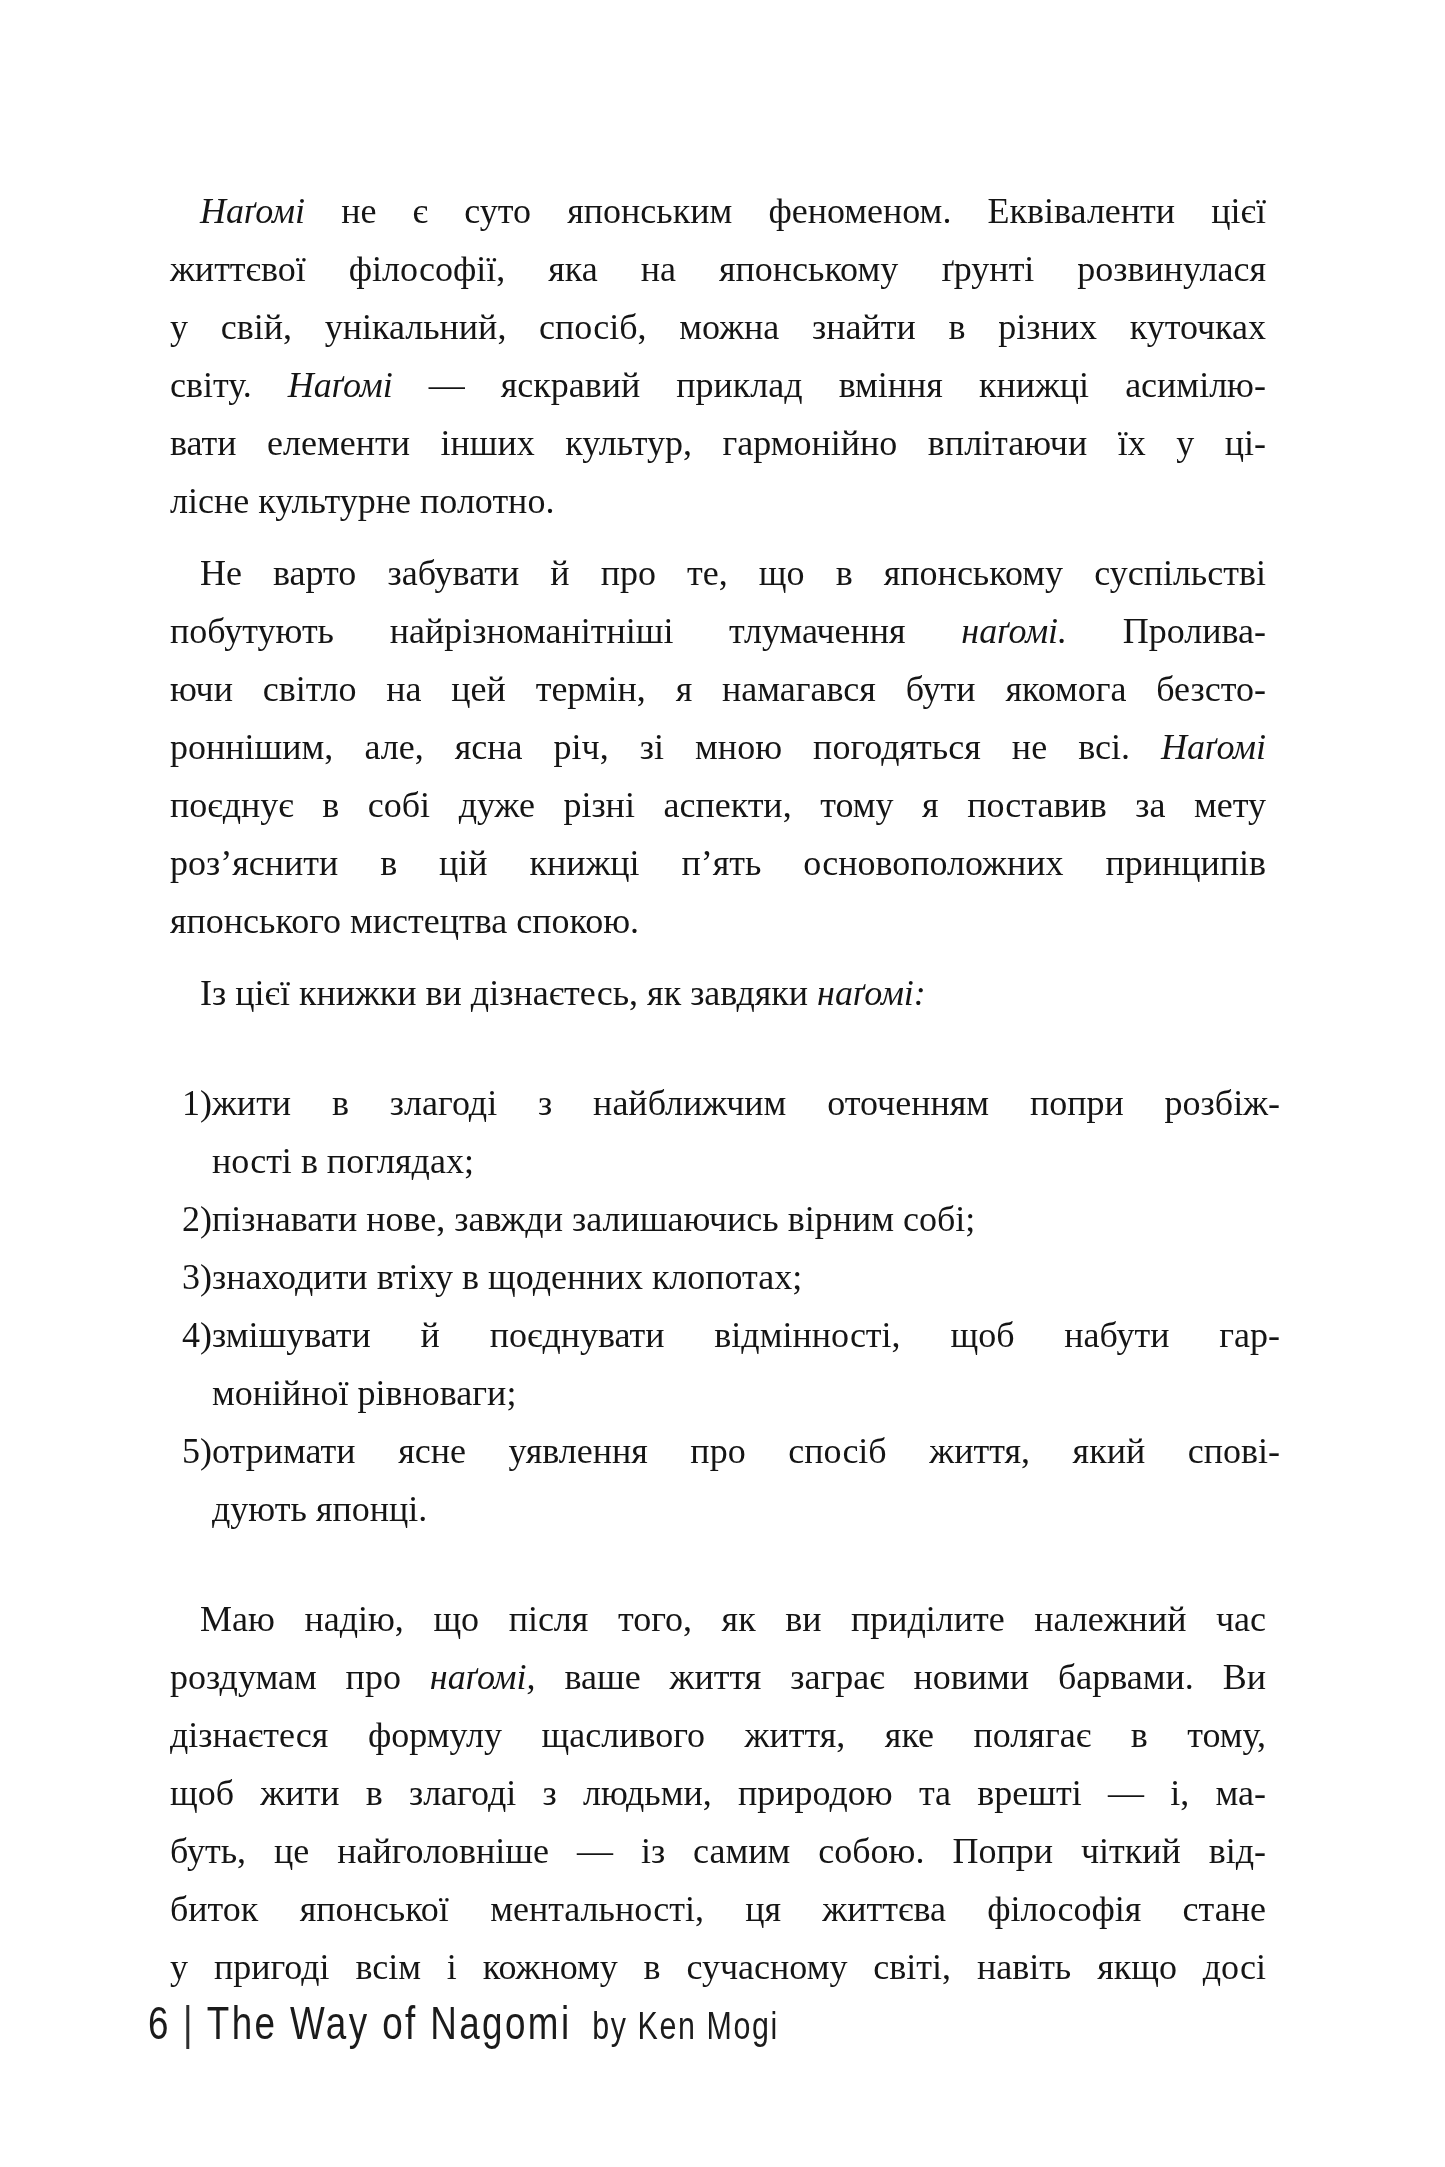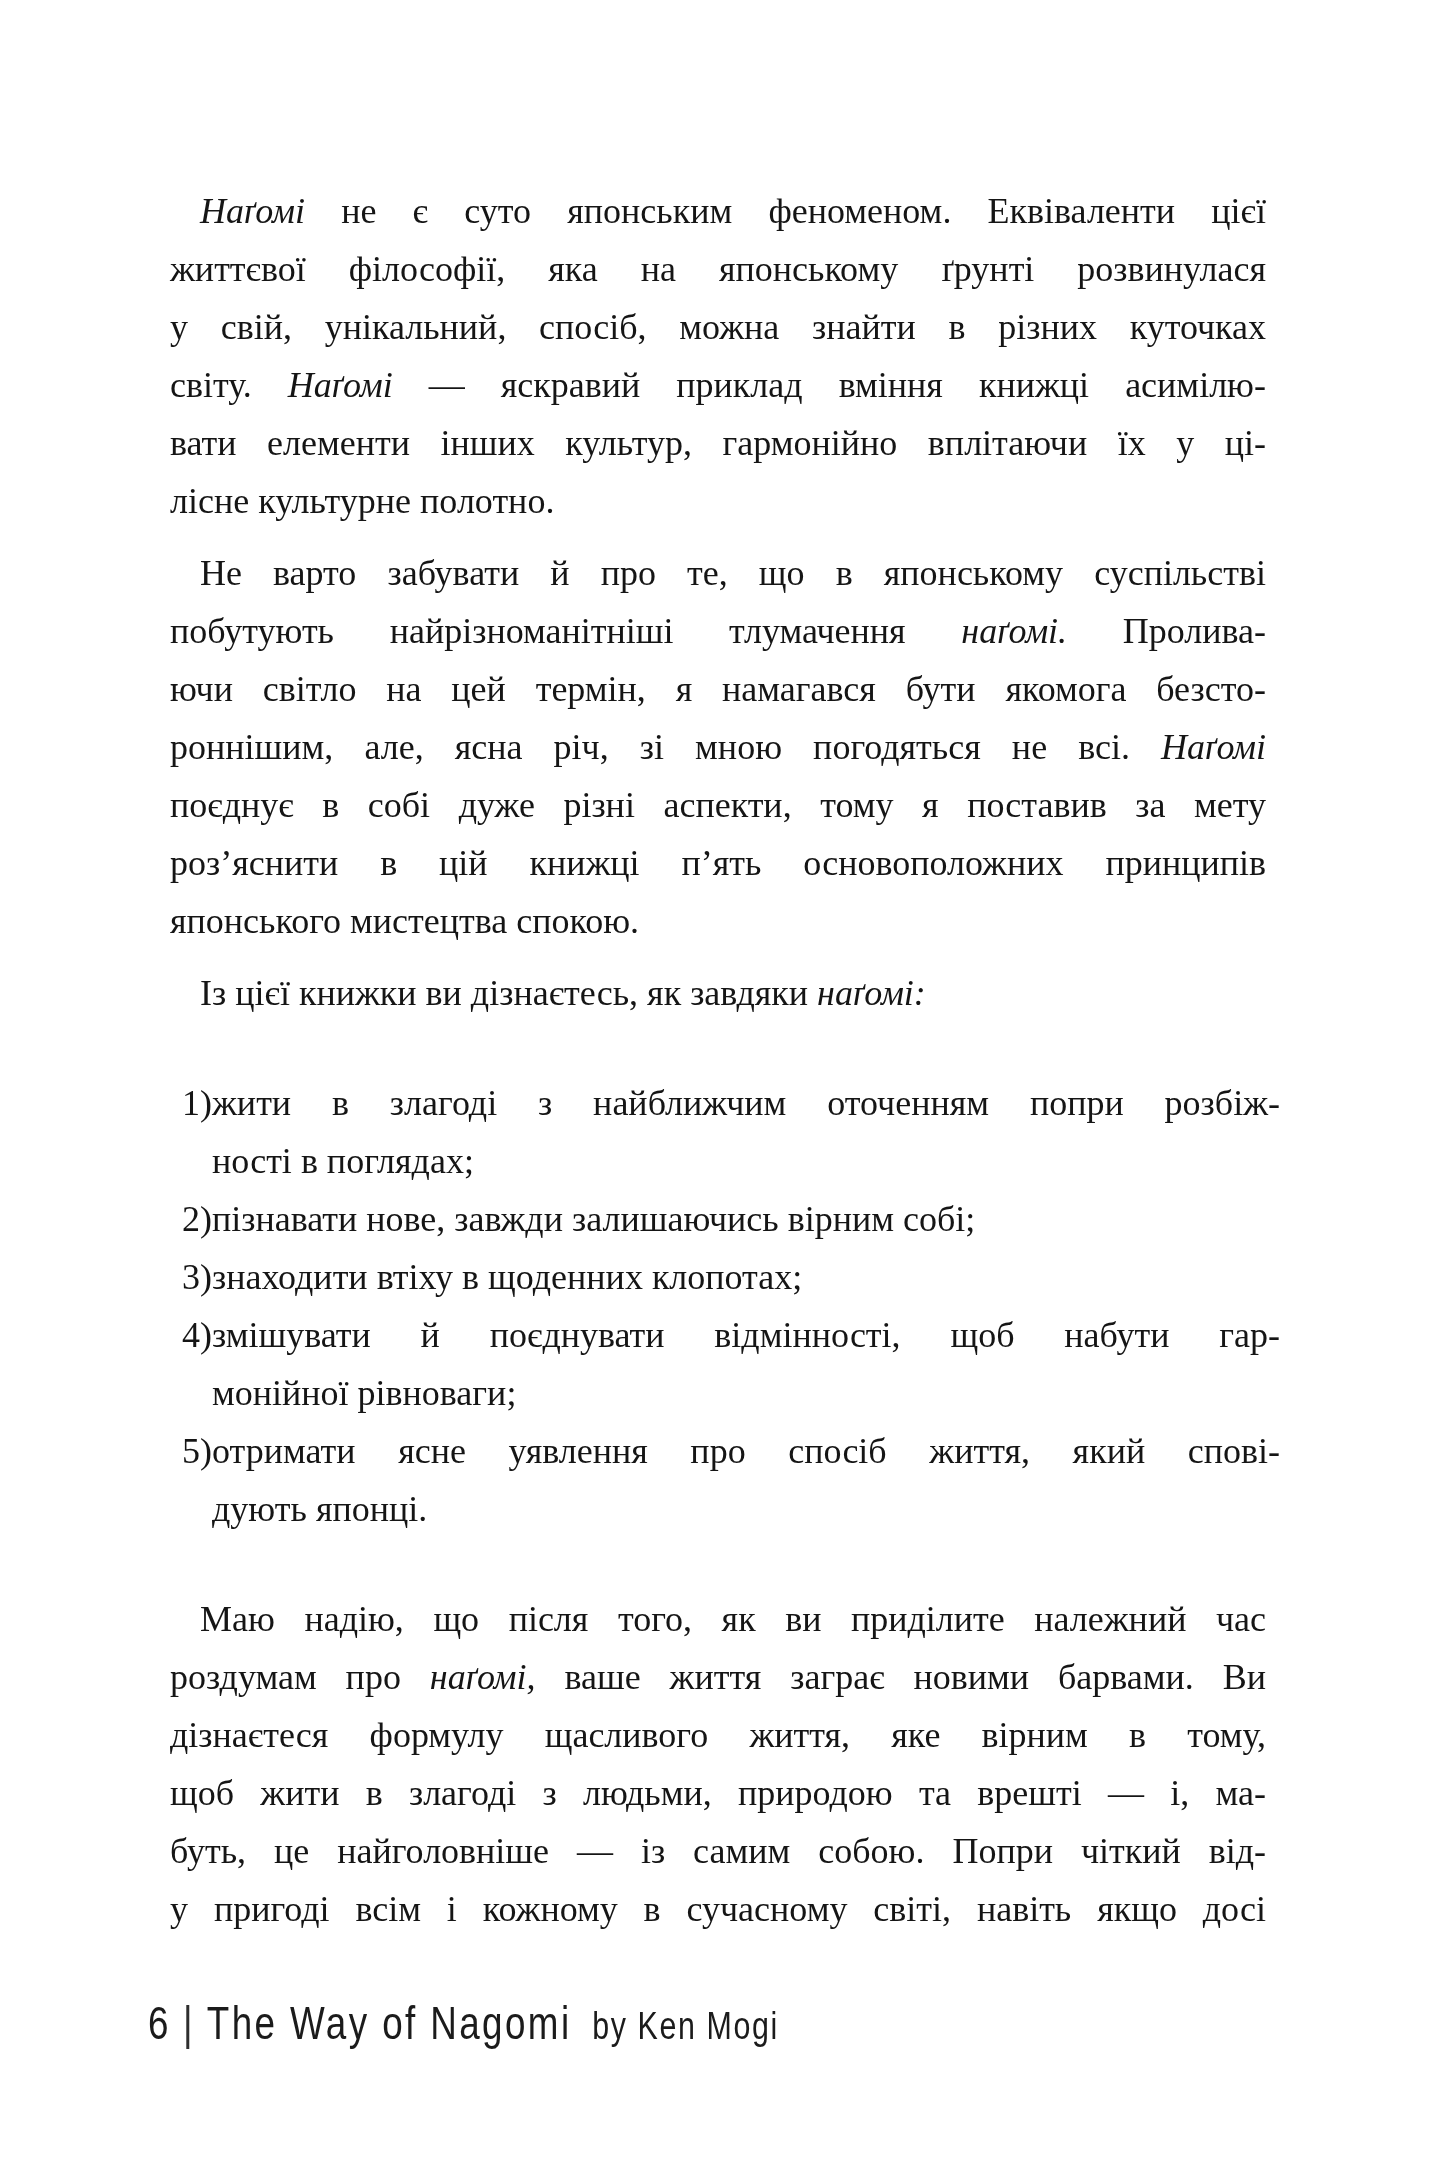--- a/index.html
+++ b/index.html
@@ -95,23 +95,24 @@
           <div class="line last"><span>монійної рівноваги;</span></div>
         </div>
         <div class="list-item">
           <div class="line"><span class="marker">5)</span><span>отримати ясне уявлення про спосіб життя, який спові-</span></div>
           <div class="line last"><span>дують японці.</span></div>
         </div>
       </div>
       <div class="paragraph">
         <div class="line indent"><span>Маю надію, що після того, як ви приділите належний час</span></div>
         <div class="line"><span>роздумам про </span><span class="italic">наґомі,</span><span> ваше життя заграє новими барвами. Ви</span></div>
-        <div class="line"><span>дізнаєтеся формулу щасливого життя, яке вірним в тому,</span></div>
+        <div class="line"><span>дізнаєтеся формулу щасливого життя, яке полягає в тому,</span></div>
         <div class="line"><span>щоб жити в злагоді з людьми, природою та врешті — і, ма-</span></div>
         <div class="line"><span>буть, це найголовніше — із самим собою. Попри чіткий від-</span></div>
+        <div class="line"><span>биток японської ментальності, ця життєва філософія стане</span></div>
         <div class="line"><span>у пригоді всім і кожному в сучасному світі, навіть якщо досі</span></div>
       </div>
     </main>
   <footer class="footer">
     <span class="page-number">6</span>
     <span class="divider">|</span>
     <span class="book-title">The Way of Nagomi</span>
     <span class="author-credit">by Ken Mogi</span>
   </footer>
 </div>

